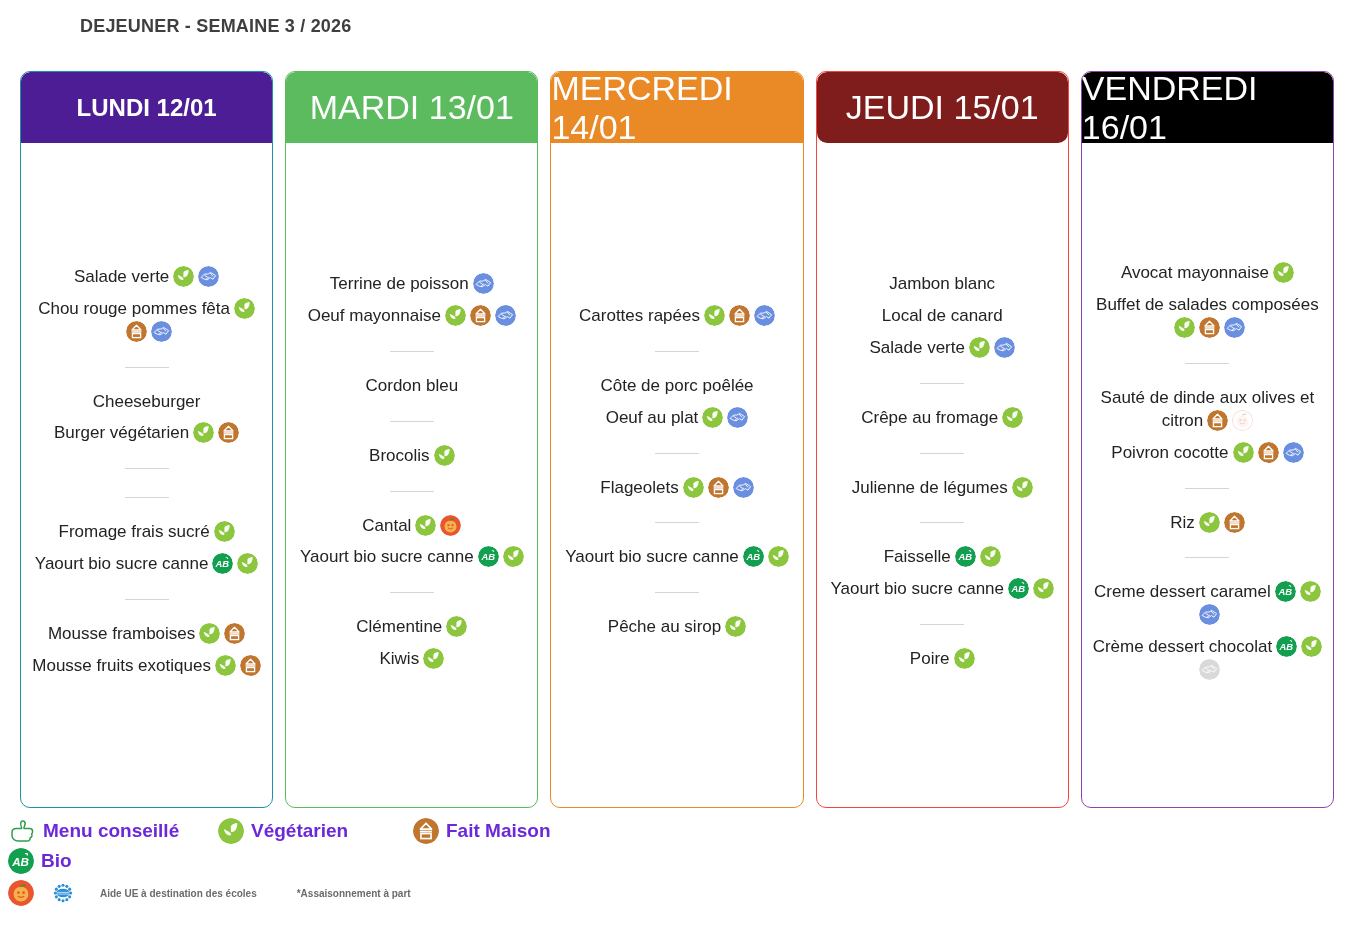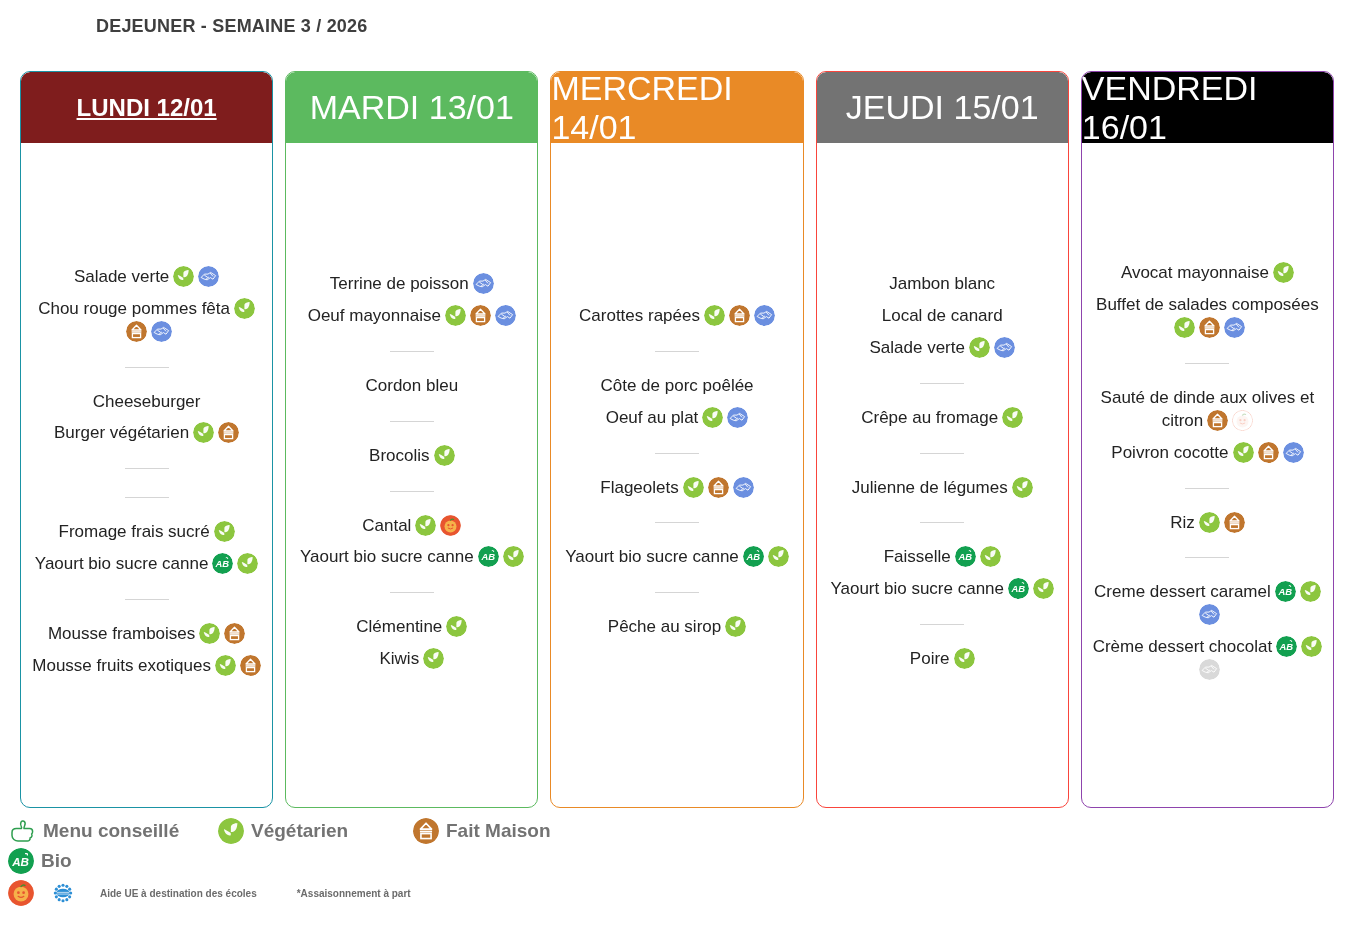--- a/index.html
+++ b/index.html
@@ -11,21 +11,21 @@
     width: 1354px;
     height: 950px;
     font-family: "Liberation Sans", sans-serif;
     overflow: hidden;
     position: relative;
   }
 
   
   .page-title {
     position: absolute;
-    left: 96px;
+    left: 80px;
     top: 16px;
     font-size: 18px;
     font-weight: bold;
     color: #3f3f3f;
     letter-spacing: 0.2px;
     font-family: "Liberation Sans", sans-serif;
   }
 
   
   .week {
@@ -117,21 +117,21 @@
   .legend-row {
     display: flex;
     align-items: center;
     margin-bottom: 4px;
   }
   .legend-item {
     display: flex;
     align-items: center;
     font-size: 19px;
     font-weight: bold;
-    color: #737373;
+    color: #6d28d9;
   }
   .legend-item .lbl { margin-left: 7px; }
   .legend-row1 .legend-item:nth-child(1) { width: 210px; }
   .legend-row1 .legend-item:nth-child(2) { width: 195px; }
   .legend-row2 .legend-item:nth-child(1) { width: 210px; }
   .legend-row2 .legend-item:nth-child(2) { width: 195px; }
 
   .legend-row3 { margin-top: 6px; align-items: center; }
   .legend-row3 .small-txt {
     font-size: 10px;
@@ -144,21 +144,21 @@
 
   .hand-icon svg { width: 28px; height: 26px; display:block; }
 </style>
 </head>
 <body>
 
 <div class="page-title">DEJEUNER - SEMAINE 3 / 2026</div>
 
 <div class="week">
     <div class="day-card" style="border-color: rgb(26, 147, 165); border-width: 1px;">
-      <div class="day-header bold" style="background: #7f1d1d; text-decoration: underline;">LUNDI 12/01</div>
+      <div class="day-header bold" style="background: #4c1d95;">LUNDI 12/01</div>
       <div class="day-body">
         <div class="course">
           <div class="dish"><span class="dish-text">Salade verte</span><span class="badge"><svg viewBox="0 0 21 21">
                 <circle cx="10.5" cy="10.5" r="10.5" fill="#8CC63F"></circle>
                 <path d="M10.4 17 L10.4 7.2 C10.4 6 11.4 5.2 13 4.6 C14.6 4.1 15.6 4 15.6 4 C15.6 4 15.8 7.3 14.3 9.4 C13.1 11.1 11.6 11.3 10.4 11.3" fill="#ffffff" opacity="0.95"></path>
                 <path d="M10.3 12.2 C9.3 11.2 7.6 10.2 6.2 9.6 C5.3 9.2 4.8 9.1 4.8 9.1 C4.8 9.1 5.2 11.6 6.7 13 C7.9 14.1 9.4 14.2 10.3 13.9" fill="#ffffff" opacity="0.95"></path>
               </svg></span><span class="badge"><svg viewBox="0 0 21 21">
                 <circle cx="10.5" cy="10.5" r="10.5" fill="#6B8FE0"></circle>
                 <g stroke="#ffffff" stroke-width="0.9" fill="none" stroke-linejoin="round" stroke-linecap="round">
                   <path d="M3.4 11.2 L6.4 8.1 L10 8.1 L12.6 6.4 L17.6 9.6 L15 13.2 L12.4 11.6 L9.2 13.8 L6.6 13.2 Z"></path>
@@ -403,21 +403,21 @@
         <div class="course">
           <div class="dish"><span class="dish-text">Pêche au sirop</span><span class="badge"><svg viewBox="0 0 21 21">
                 <circle cx="10.5" cy="10.5" r="10.5" fill="#8CC63F"></circle>
                 <path d="M10.4 17 L10.4 7.2 C10.4 6 11.4 5.2 13 4.6 C14.6 4.1 15.6 4 15.6 4 C15.6 4 15.8 7.3 14.3 9.4 C13.1 11.1 11.6 11.3 10.4 11.3" fill="#ffffff" opacity="0.95"></path>
                 <path d="M10.3 12.2 C9.3 11.2 7.6 10.2 6.2 9.6 C5.3 9.2 4.8 9.1 4.8 9.1 C4.8 9.1 5.2 11.6 6.7 13 C7.9 14.1 9.4 14.2 10.3 13.9" fill="#ffffff" opacity="0.95"></path>
               </svg></span></div>
         </div>
       </div>
     </div>
     <div class="day-card" style="border-color: rgb(249, 69, 60); border-width: 1px;">
-      <div class="day-header" style="background: #737373;">JEUDI 15/01</div>
+      <div class="day-header" style="background: #7f1d1d; border-radius: 10px;">JEUDI 15/01</div>
       <div class="day-body">
         <div class="course">
           <div class="dish"><span class="dish-text">Jambon blanc</span></div>
           <div class="dish"><span class="dish-text">Local de canard</span></div>
           <div class="dish"><span class="dish-text">Salade verte</span><span class="badge"><svg viewBox="0 0 21 21">
                 <circle cx="10.5" cy="10.5" r="10.5" fill="#8CC63F"></circle>
                 <path d="M10.4 17 L10.4 7.2 C10.4 6 11.4 5.2 13 4.6 C14.6 4.1 15.6 4 15.6 4 C15.6 4 15.8 7.3 14.3 9.4 C13.1 11.1 11.6 11.3 10.4 11.3" fill="#ffffff" opacity="0.95"></path>
                 <path d="M10.3 12.2 C9.3 11.2 7.6 10.2 6.2 9.6 C5.3 9.2 4.8 9.1 4.8 9.1 C4.8 9.1 5.2 11.6 6.7 13 C7.9 14.1 9.4 14.2 10.3 13.9" fill="#ffffff" opacity="0.95"></path>
               </svg></span><span class="badge"><svg viewBox="0 0 21 21">
                 <circle cx="10.5" cy="10.5" r="10.5" fill="#6B8FE0"></circle>

